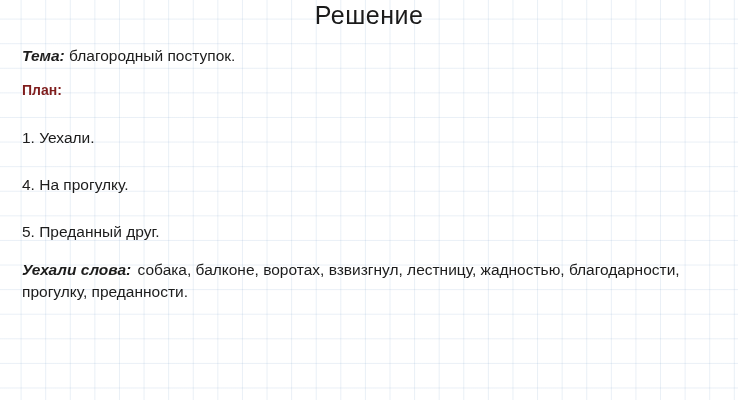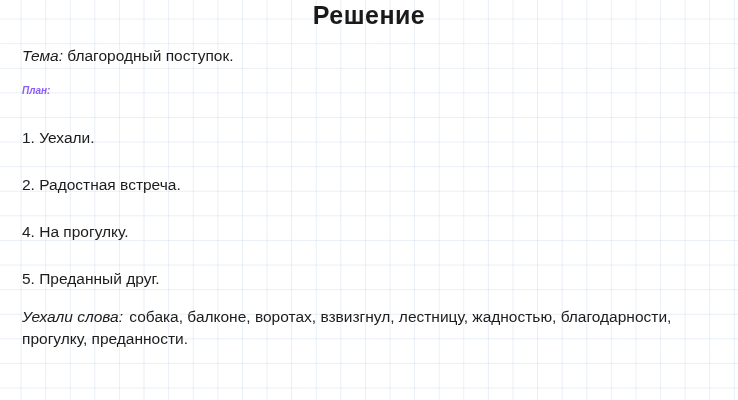--- a/index.html
+++ b/index.html
@@ -28,53 +28,52 @@
   }
   .page {
     position: relative;
     z-index: 1;
     padding: 0;
   }
   .doc-title {
     text-align: center;
     font-size: 25px;
     color: #1a1a1a;
-    font-weight: 700;
+    font-weight: 400;
     margin: 0;
     padding-top: 0px;
     line-height: 30px;
     letter-spacing: 0.5px;
   }
   .body-block {
     padding-left: 22px;
     padding-right: 14px;
     padding-top: 16px;
   }
   .line {
     font-size: 15.5px;
     color: #1c1c1c;
     line-height: 19px;
     margin-bottom: 16px;
     white-space: nowrap;
   }
   .lbl {
-    font-weight: normal;
+    font-weight: bold;
     font-style: italic;
     text-align: center;
   }
   .plain {
     font-weight: normal;
     font-style: normal;
     text-align: center;
   }
   .plan-head {
-    font-size: 10px;
-    color: #8b5cf6;
+    font-size: 14px;
+    color: #7f1d1d;
     font-weight: bold;
-    font-style: italic;
     line-height: 19px;
     margin-bottom: 16px;
   }
   .plan-item {
     font-size: 15.5px;
     color: #1c1c1c;
     line-height: 19px;
     margin-bottom: 18px;
     white-space: nowrap;
     margin-top: 28px;
@@ -101,21 +100,20 @@
     <div class="line">
       <span class="lbl">Тема:</span>
       <span class="plain">благородный поступок.</span>
     </div>
 
 
 
     <div class="plan-head">План:</div>
 
     <div class="plan-item">1. Уехали.</div>
-    <div class="plan-item">2. Радостная встреча.</div>
     <div class="plan-item">4. На прогулку.</div>
     <div class="plan-item">5. Преданный друг.</div>
 
     <div class="hard-words">
       <span class="lbl">Уехали слова:</span>
       <span class="plain">собака, балконе, воротах, взвизгнул, лестницу, жадностью, благодарности, прогулку, преданности.</span>
     </div>
 
   </div>
 </div>

